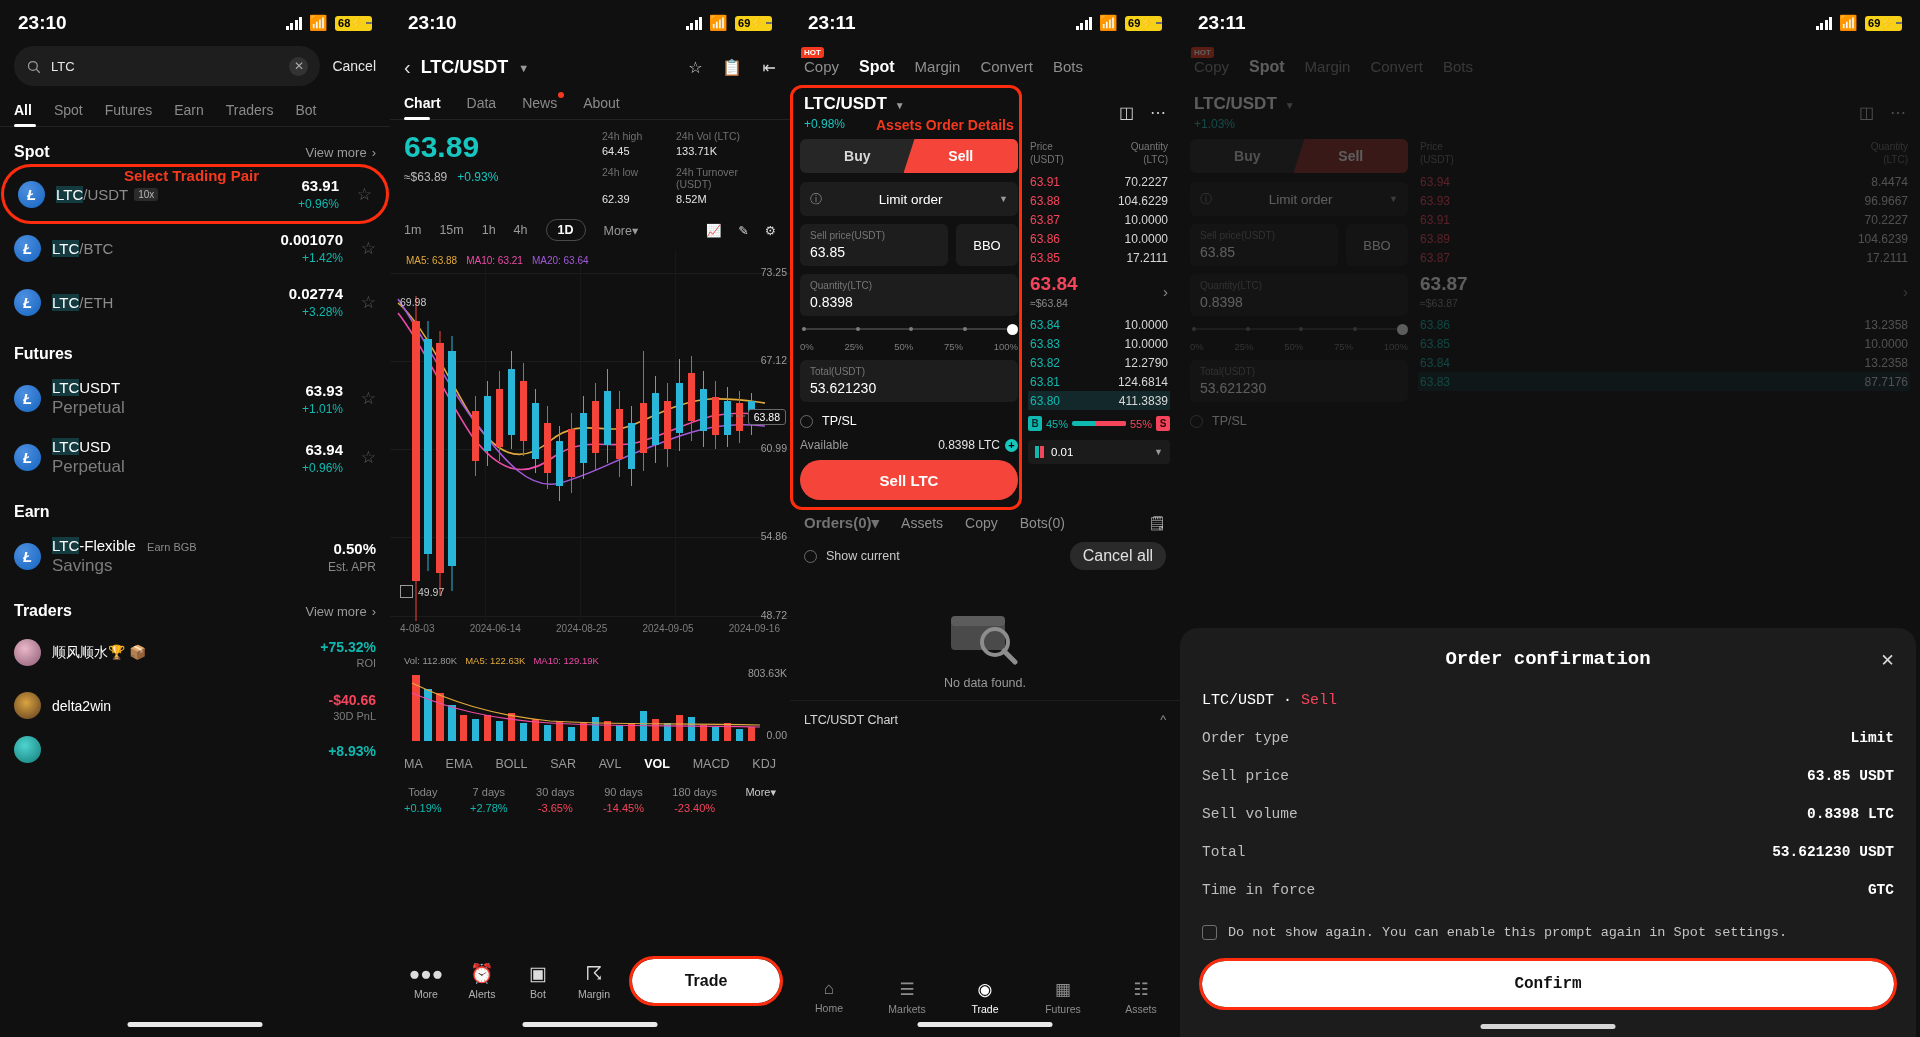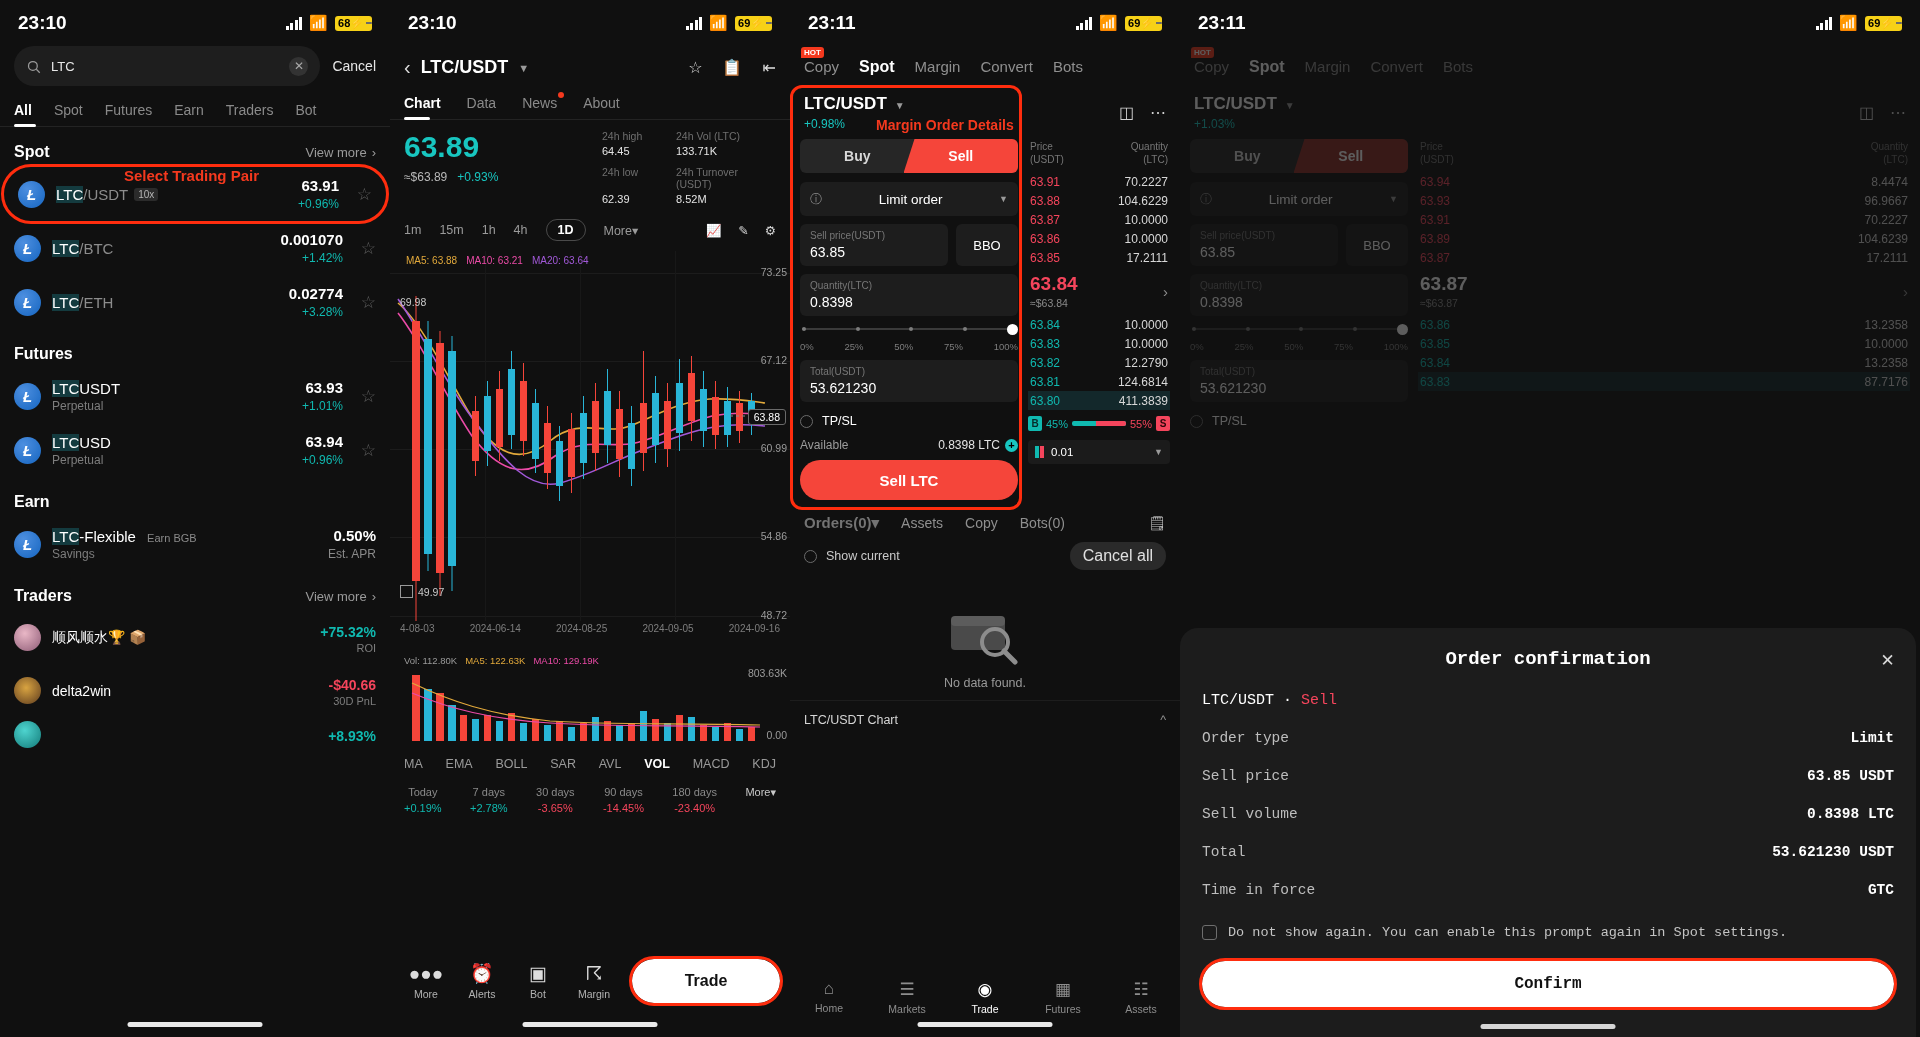--- a/index.html
+++ b/index.html
@@ -57,21 +57,21 @@
   .coin { width:27px; height:27px; border-radius:50%; background:#345d9d;
     display:flex; align-items:center; justify-content:center; font-size:15px;
     font-weight:bold; font-style:italic; color:#fff; flex:none;
     background:radial-gradient(circle at 35% 30%,#4d8fe0,#1565c0); }
   .rmid { flex:1; min-width:0; }
   .pname { font-size:15px; }
   .pname .hl { background:#143b3f; color:#fff; }
   .pname .quote { color:#8c8c8c; }
   .lev { background:#2b2b2b; color:#b5b5b5; font-size:10px; border-radius:3px;
     padding:1px 4px; margin-left:6px; vertical-align:2px; }
-  .sub { font-size:12px; color:#7d7d7d; margin-top:2px; }
+  .sub { font-size:17px; color:#7d7d7d; margin-top:2px; }
   .rr { text-align:right; }
   .rr .v { font-size:15px; font-weight:bold; }
   .rr .c { font-size:12px; color:#10b9b0; margin-top:3px; }
   .rr .c.dn { color:#f5455c; }
   .star { color:#5f5f5f; font-size:17px; width:22px; text-align:right; }
   .hlrow { outline:3px solid #ff2d0e; border-radius:28px; }
 
   .avatar { width:27px; height:27px; border-radius:50%; flex:none;
     background:radial-gradient(circle at 40% 35%,#e9b7c6,#8d5b76); }
   .avatar.b { background:radial-gradient(circle at 45% 40%,#d9a441,#5c3a1e); }
@@ -709,21 +709,21 @@
 
     <div class="topnav">
       <div class="t"><span class="hotbadge">HOT</span><span>Copy</span></div>
       <div class="t on">Spot</div>
       <div class="t">Margin</div>
       <div class="t">Convert</div>
       <div class="t">Bots</div>
     </div>
 
     <div style="position:absolute;left:0;top:85px;width:232px;height:425px;border:3px solid #ff2d0e;border-radius:12px;pointer-events:none;"></div>
-    <div class="annot" style="left:86px;top:117px;font-size:14px;">Margin Order Details</div>
+    <div class="annot" style="left:86px;top:117px;font-size:14px;">Assets Order Details</div>
 
     <div class="ordtop">
       <div>
         <div class="ordhead">
             <span class="pr">LTC/USDT</span>
             <span style="font-size:10px;color:#9a9a9a;">▼</span>
           </div>
         <div class="pcts">+0.98%</div>
       </div>
       <div class="ordicons">

